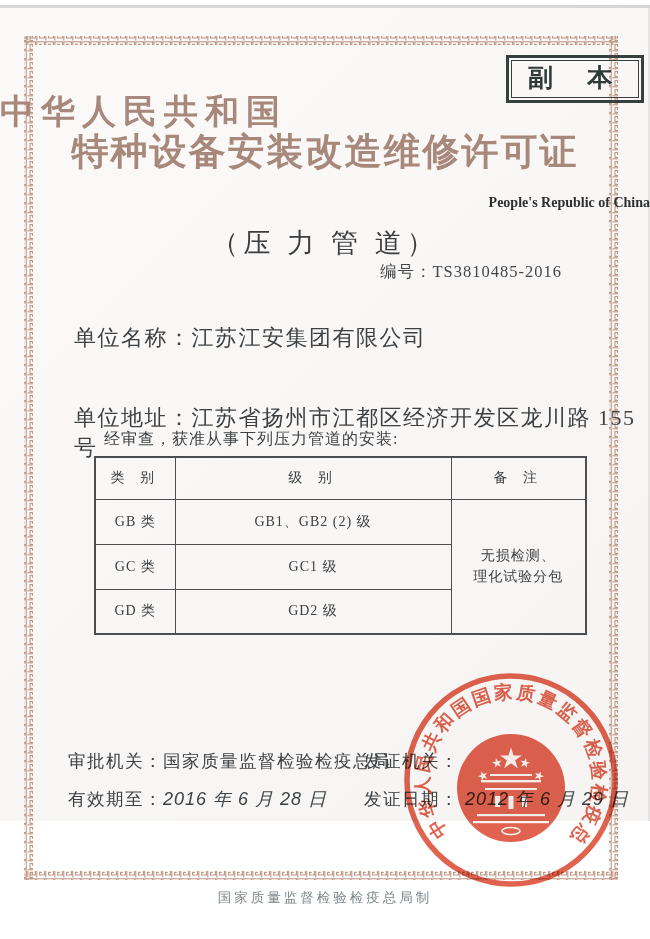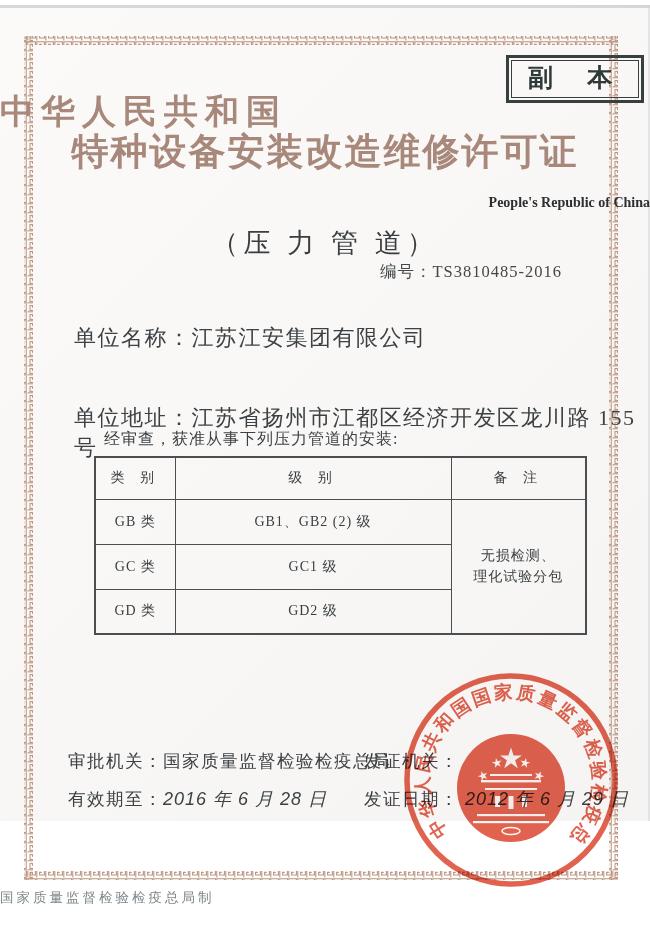--- a/index.html
+++ b/index.html
@@ -89,21 +89,21 @@
     font-size:18px; color:#3c4245; letter-spacing:1px; font-weight:500;font-style:italic;
   }
 
   .seal {
     position:absolute; left:399px; top:663px; width:224px; height:224px;
     mix-blend-mode:multiply; opacity:.92; pointer-events:none;
   }
 
   .footer-note {
     position:absolute; left:0; top:884px; width:100%;
-    font-size:13.5px; color:#7e868b; letter-spacing:3px;
+    text-align:center; font-size:13.5px; color:#7e868b; letter-spacing:3px;
   }
 </style>
 </head>
 <body>
 
 <div class="page">
 
   <div class="scan-edge-top"></div>
   <div class="scan-edge-right"></div>
 

